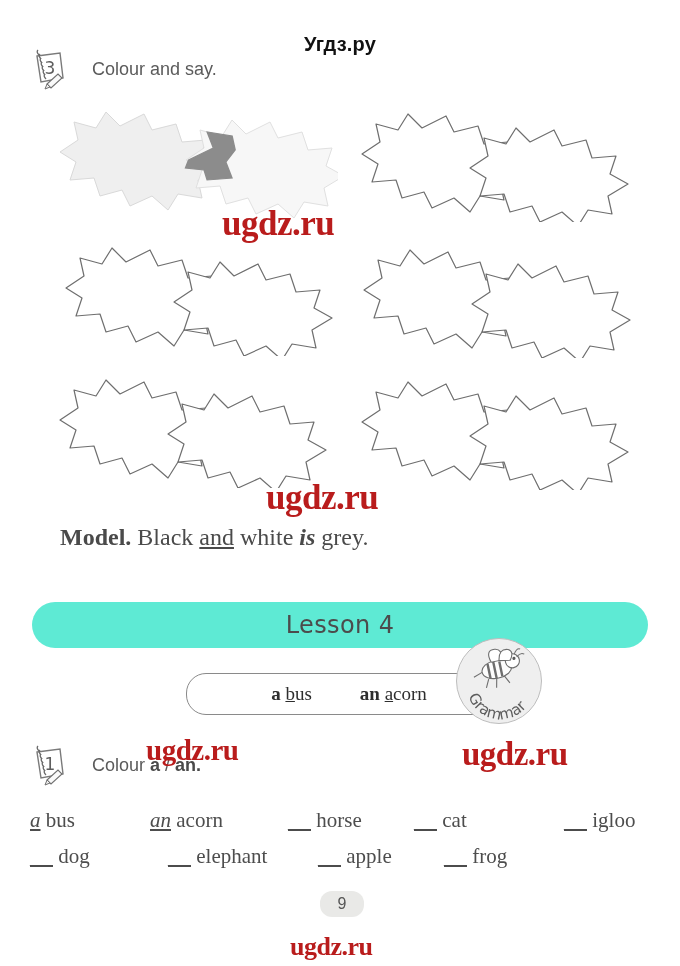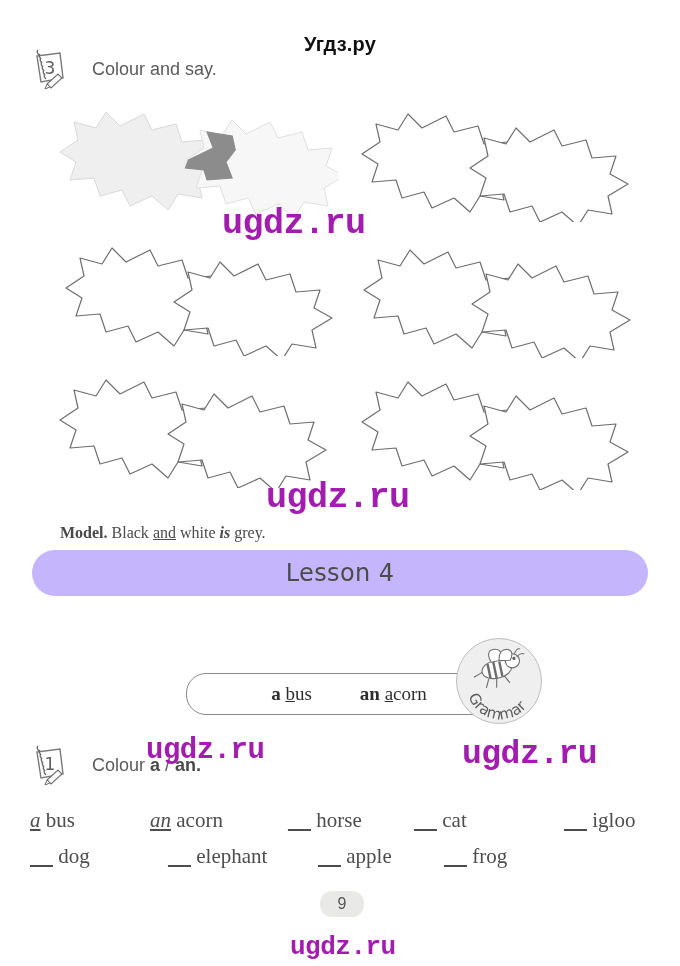--- a/index.html
+++ b/index.html
@@ -26,23 +26,23 @@
     font-weight: bold;
     font-size: 20px;
     color: #111;
     letter-spacing: .2px;
     margin-top: 27px;
   }
 
   
   .wm {
     position: absolute;
-    font-family: Liberation Mono, monospace;
+    font-family: Liberation Serif, serif;
     font-weight: bold;
-    color: #a21caf;
+    color: #b91c1c;
     letter-spacing: -0.5px;
     white-space: nowrap;
   }
   .wm-1 { left: 222px; top: 204px; font-size: 35px; }
   .wm-2 { left: 266px; top: 478px; font-size: 35px; }
   .wm-3 { left: 146px; top: 734px; font-size: 29px; }
   .wm-4 { left: 462px; top: 736px; font-size: 33px; }
   .wm-5 { left: 290px; top: 932px; font-size: 26px; }
 
   
@@ -91,36 +91,36 @@
   .p2 { left: 34px;  top: 140px; }
   .p3 { left: 332px; top: 142px; }
   .p4 { left: 28px;  top: 272px; }
   .p5 { left: 330px; top: 274px; }
 
   
   .model-line {
     position: absolute;
     left: 60px;
     top: 524px;
-    font-size: 16px;
+    font-size: 24px;
     color: #4a4a4a;
     white-space: nowrap;
   }
   .model-line .lbl { font-weight: bold; }
   .model-line .u { text-decoration: underline; }
   .model-line .bi { font-weight: bold; font-style: italic; }
 
   
   .lesson-banner {
     position: absolute;
     left: 32px;
-    top: 550px;
+    top: 602px;
     width: 616px;
     height: 46px;
-    background: #c4b5fd;
+    background: #5eead4;
     border-radius: 23px;
     display: flex;
     align-items: center;
     justify-content: center;
   }
   .lesson-banner .txt {
     font-family: "DejaVu Sans", sans-serif;
     font-size: 24px;
     color: #4c4c4c;
     letter-spacing: .4px;

